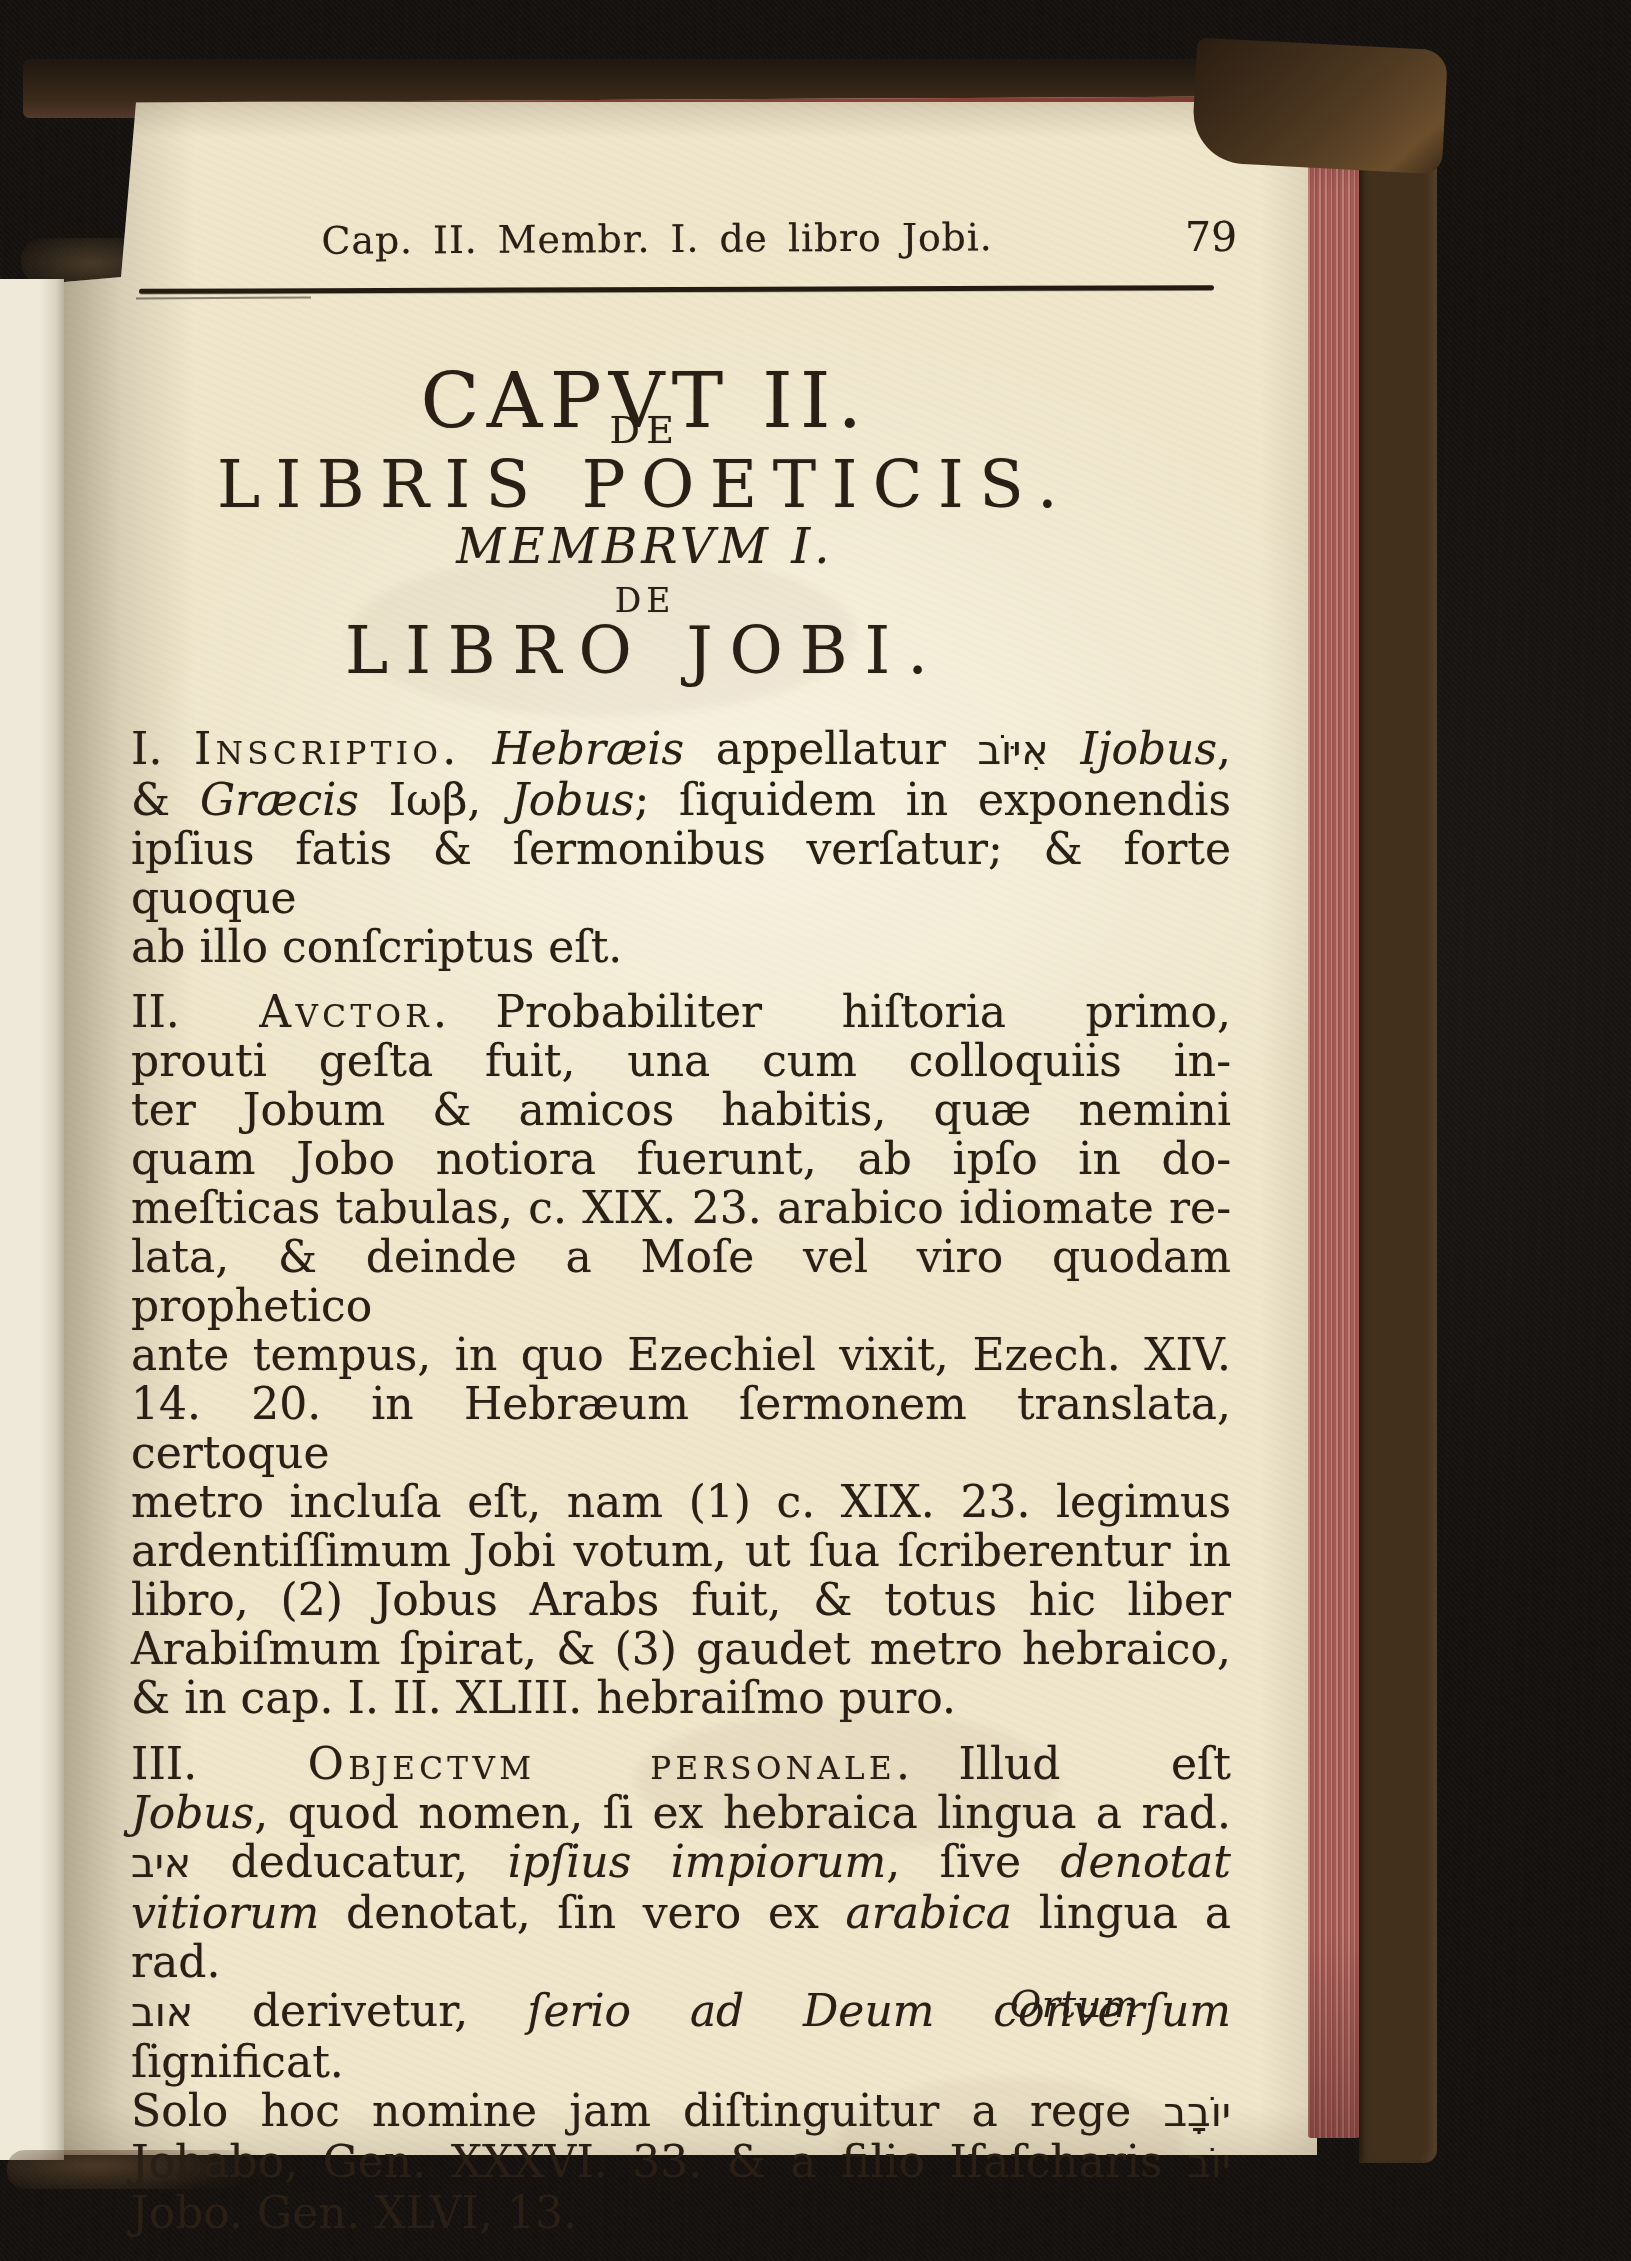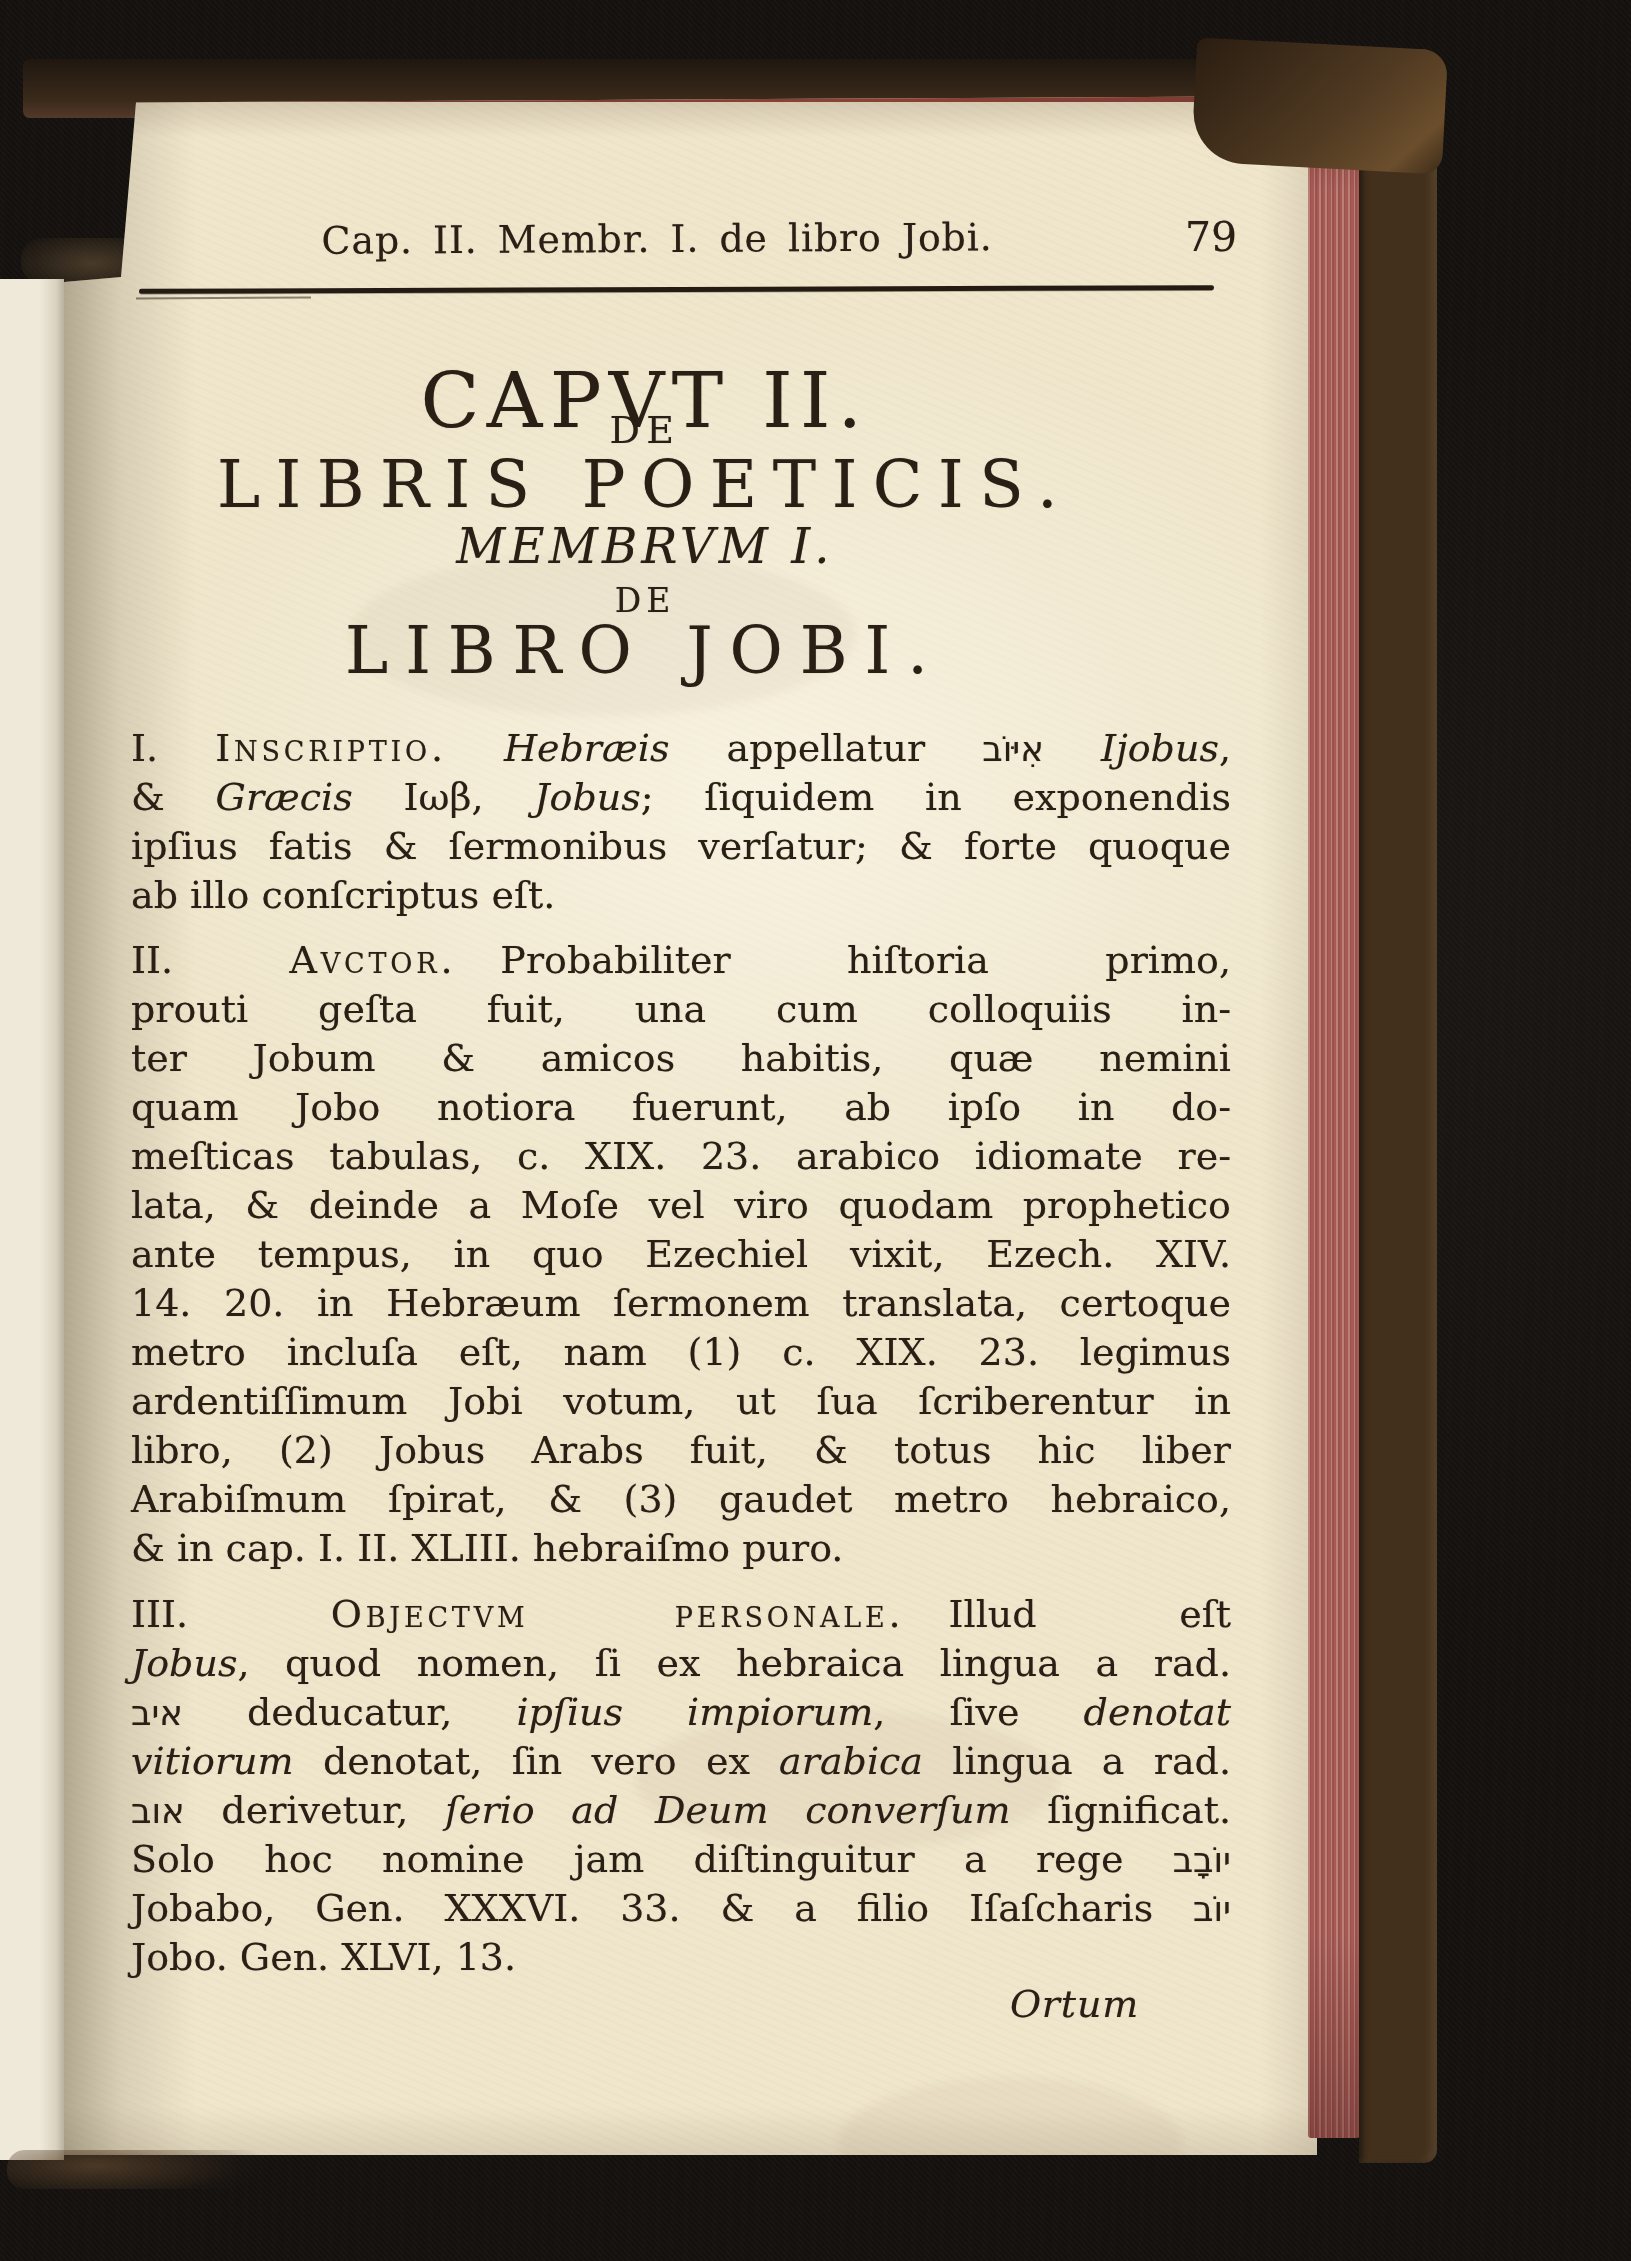--- a/index.html
+++ b/index.html
@@ -64,21 +64,21 @@
     opacity:.5;transform:rotate(-0.4deg);}
 
   .hd{position:absolute;left:0;width:1028px;text-align:center;white-space:nowrap;}
   .h-caput{top:308px;font-size:77px;letter-spacing:7.3px;margin-top:48px;}
   .h-de1{top:408px;font-size:38px;letter-spacing:6.5px;}
   .h-libris{top:447px;font-size:65px;letter-spacing:15.5px;}
   .h-membrum{top:518px;font-size:48px;font-style:italic;letter-spacing:4.1px;}
   .h-de2{top:581px;font-size:33px;letter-spacing:4.9px;}
   .h-libro{top:613px;font-size:65px;letter-spacing:17px;}
 
-  .body{position:absolute;top:724px;left:0;width:1100px;font-size:38px;line-height:49px;}
+  .body{position:absolute;top:724px;left:0;width:1100px;font-size:44px;line-height:49px;}
   .para{margin:0 0 16.3px 0;}
   .line{text-align:justify;text-align-last:justify;}
   .line:not(.first){}
   .line.lastline{text-align-last:left;}
   .sc{font-variant:small-caps;letter-spacing:0.10em;}
   .it{font-style:italic;}
   .he{font-family:"DejaVu Sans", sans-serif;font-size:0.93em;}
   .gap{display:inline-block;width:44px;}
   .catchword{position:absolute;top:1982px;left:763px;width:245px;text-align:right;
     font-style:italic;font-size:38px;letter-spacing:0.8px;}

